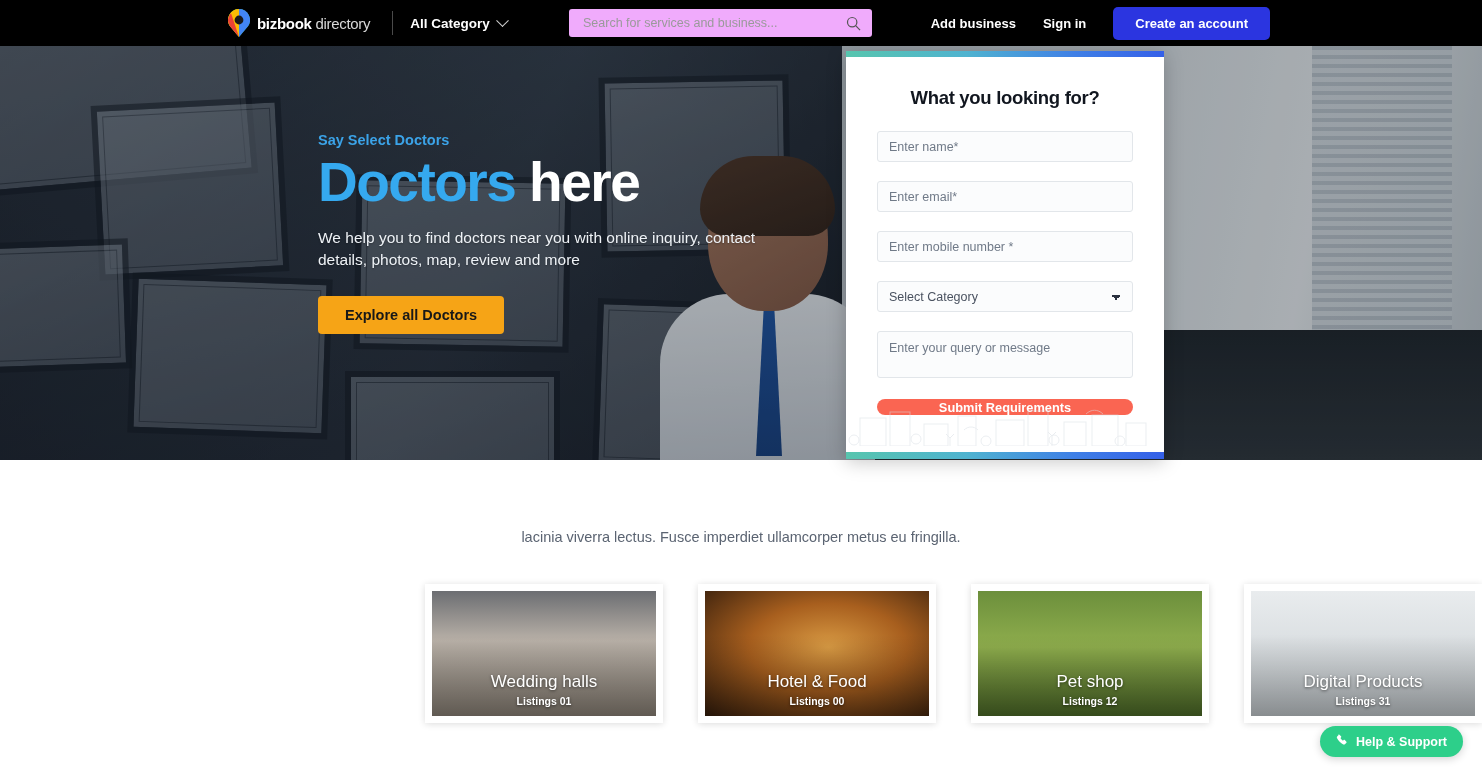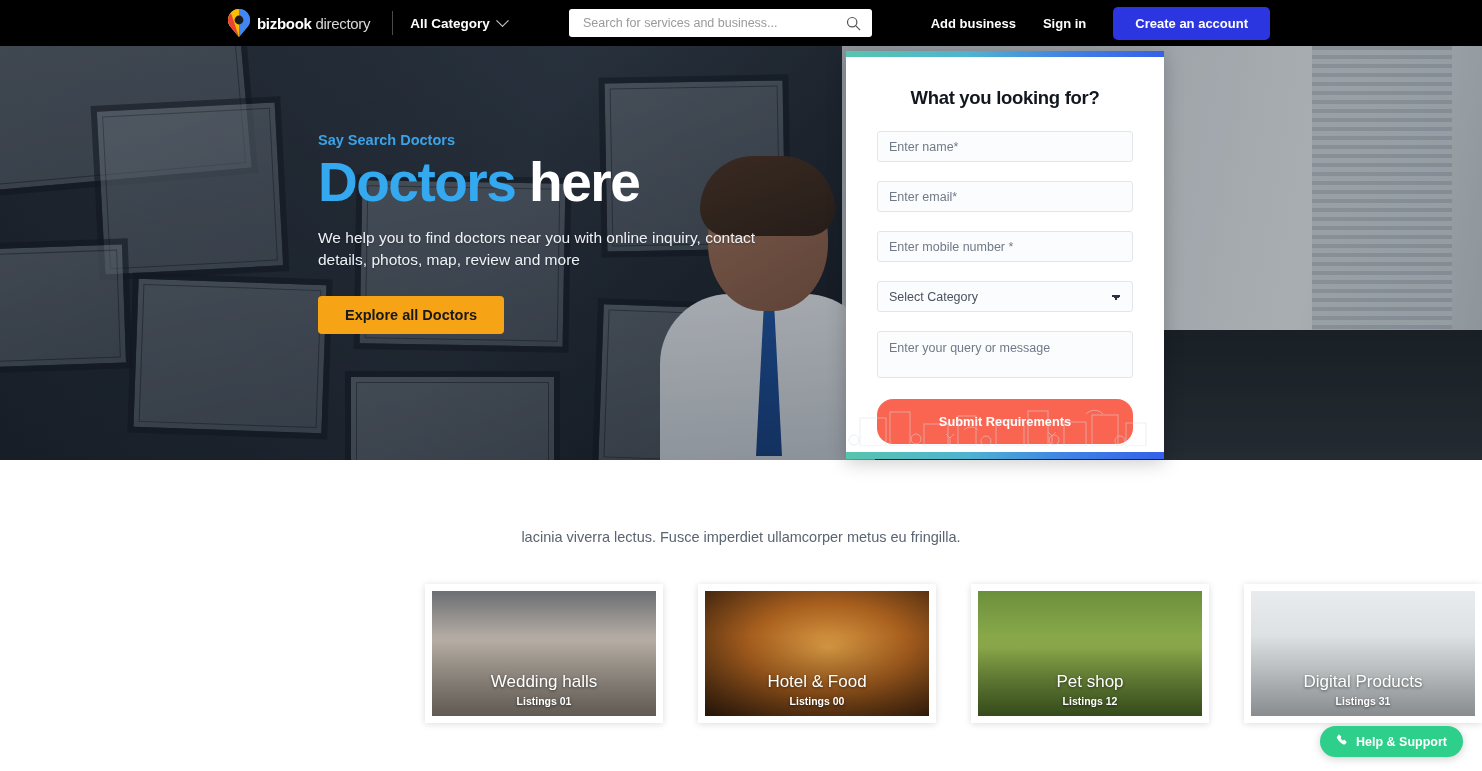--- a/index.html
+++ b/index.html
@@ -22,21 +22,21 @@
   .brand-light { color: #d8d8d8; font-weight: 300; }
   .nav-divider { width: 1px; height: 24px; background: #4a4a4a; margin-left: 22px; }
   .category {
     display: flex; align-items: center; gap: 8px; margin-left: 17px;
     color: #ffffff; font-size: 13.5px; font-weight: bold; cursor: pointer;
   }
   .chev { width: 9px; height: 9px; border-right: 1.6px solid #cfcfcf;
           border-bottom: 1.6px solid #cfcfcf; transform: rotate(45deg) translate(-2px,-2px); }
   .searchbox {
     position: absolute; left: 569px; top: 9px; width: 303px; height: 28px;
-    background: #ffffff; border-radius: 3px; display: flex; align-items: center;
+    background: #f0abfc; border-radius: 3px; display: flex; align-items: center;
   }
   .searchbox input {
     flex: 1; border: none; outline: none; background: transparent;
     font-family: inherit; font-size: 12.5px; color: #333; padding: 0 10px 0 14px;
   }
   .searchbox input::placeholder { color: #9a9a9a; }
   .search-ico { width: 26px; display: flex; align-items: center; justify-content: center;
                 margin-right: 6px; cursor: pointer; }
   .nav-right { position: absolute; right: 0; top: 0; height: 46px;
                display: flex; align-items: center; }
@@ -146,21 +146,21 @@
   }
   .fld::placeholder { color: #707a88; }
   select.fld { cursor: pointer; appearance: none;
     background-image:
       linear-gradient(45deg, transparent 50%, #2b3240 50%),
       linear-gradient(135deg, #2b3240 50%, transparent 50%);
     background-position: calc(100% - 16px) 13px, calc(100% - 11px) 13px;
     background-size: 5px 5px, 5px 5px; background-repeat: no-repeat; }
   textarea.fld { height: 47px; padding-top: 9px; resize: none; line-height: 15px; }
   .submit-btn {
-    width: 100%; height: 45px; border: none; border-radius: 16px;
+    width: 100%; height: 16px; border: none; border-radius: 16px;
     background: #fa6552; color: #ffffff; font-size: 12.8px; font-weight: bold;
     cursor: pointer; font-family: inherit; margin-top: 2px;
   }
   .skyline {
     position: absolute; left: 0; right: 0; bottom: 6px; height: 38px;
     opacity: .5; pointer-events: none;
   }
   .panel-bottom-bar {
     height: 7px; flex: none;
     background: linear-gradient(90deg,#57c5ae,#4fb3d0 38%,#3f7fe6 72%,#3560e8);
@@ -273,21 +273,21 @@
       <div class="doctor">
         <div class="doc-coat"></div>
         <div class="doc-tie"></div>
         <div class="doc-head"></div>
         <div class="doc-hair"></div>
       </div>
       <div class="hero-tint"></div>
     </div>
 
     <div class="hero-copy">
-      <div class="eyebrow">Say Search Doctors</div>
+      <div class="eyebrow">Say Select Doctors</div>
       <div class="headline">
         <div>
           <span class="accent">Doctors</span><span> here</span>
         </div>
       </div>
       <div class="subcopy">We help you to find doctors near you with online inquiry, contact details, photos, map, review and more</div>
       <button class="explore-btn">Explore all Doctors</button>
     </div>
   </div>
 

